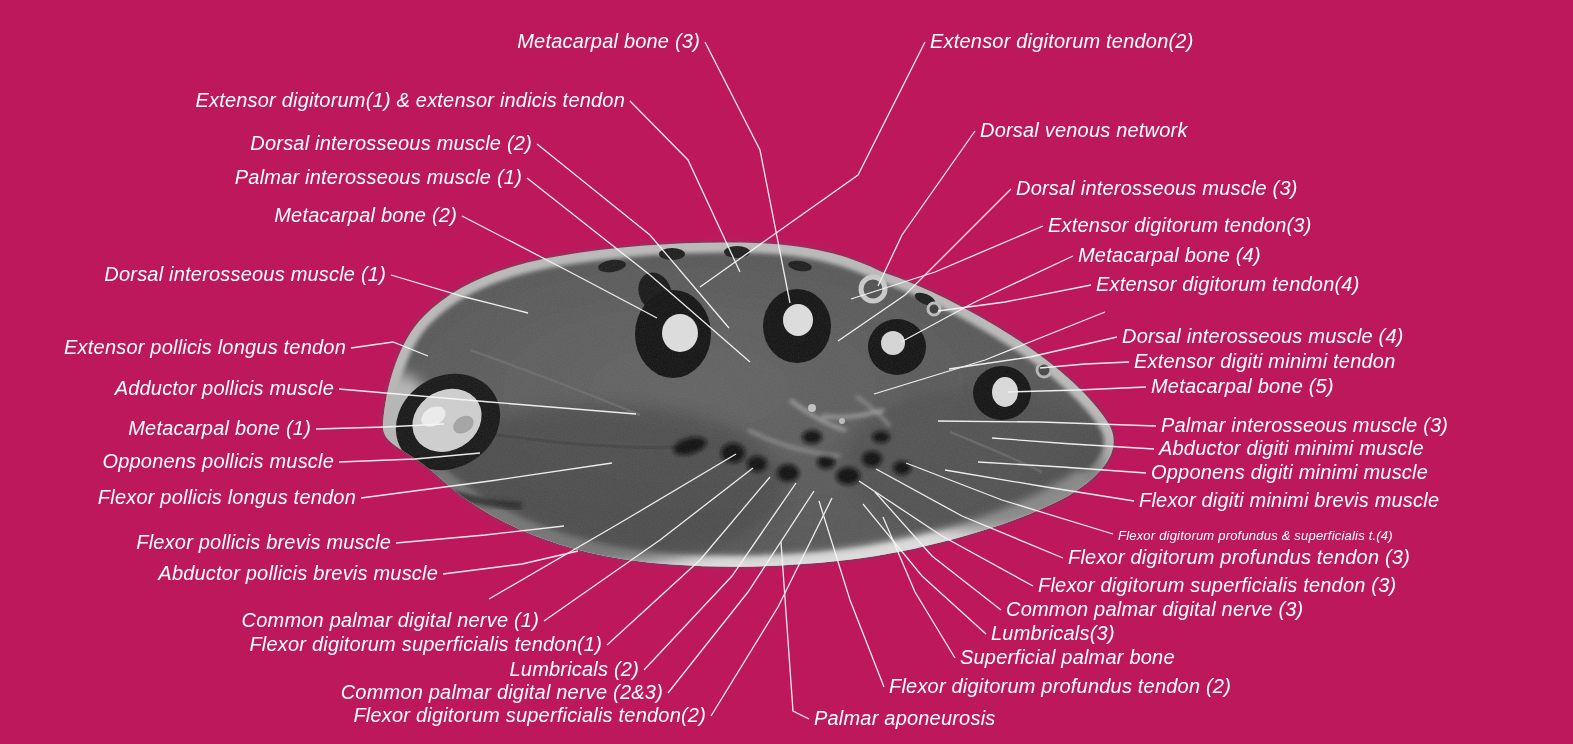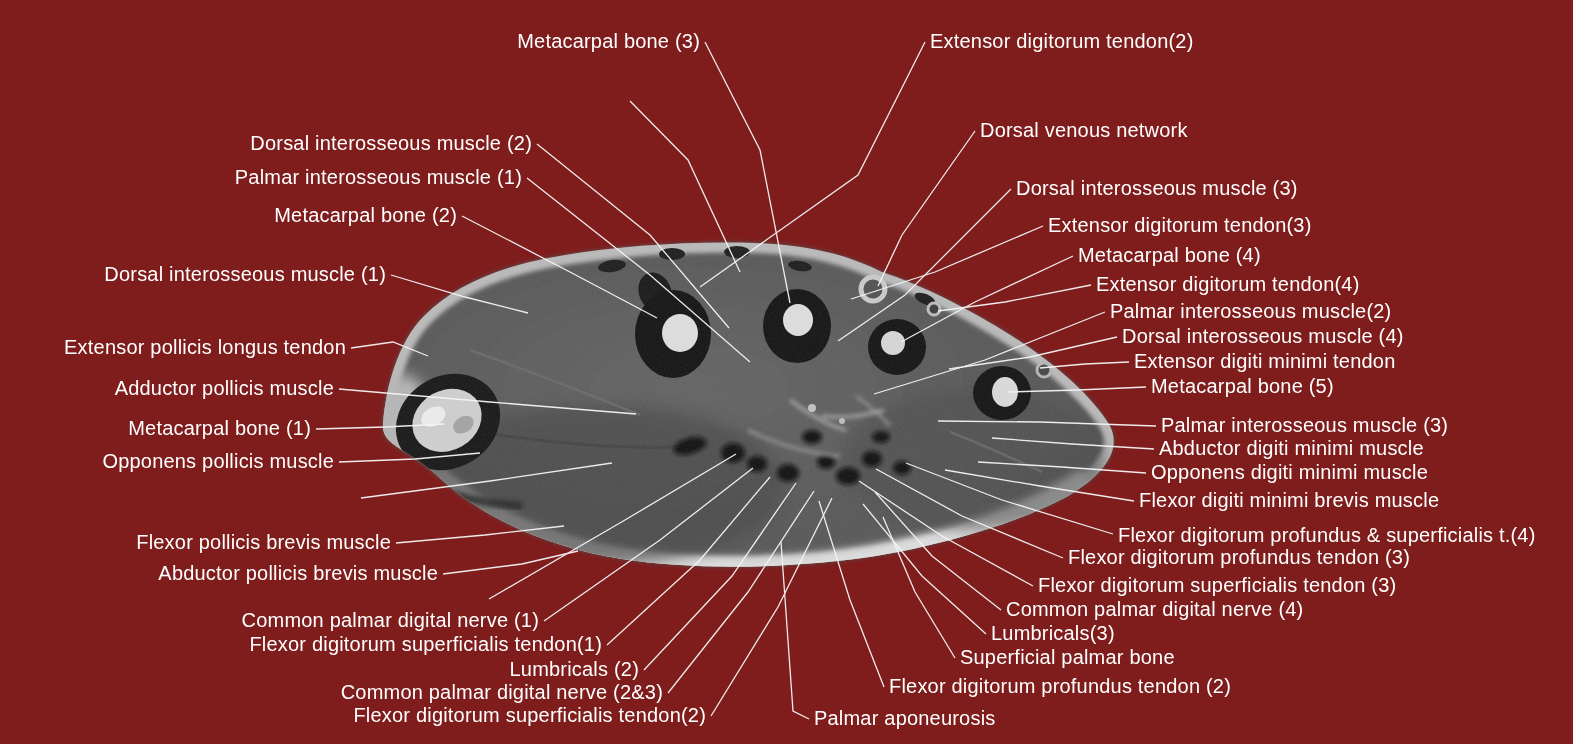--- a/index.html
+++ b/index.html
@@ -1,26 +1,27 @@
 <!DOCTYPE html>
 <html><head>
 <meta charset="utf-8">
 <style>
   html,body{margin:0;padding:0;background:#000;}
   .stage{
-    position:relative;width:1573px;height:744px;background:#7f1d1d;overflow:hidden;
+    position:relative;width:1573px;height:744px;background:#be185d;overflow:hidden;
     font-family:"Liberation Sans", sans-serif;
+    font-style:italic;
   }
   .stage svg{position:absolute;left:0;top:0;}
   .lbl{
     position:absolute;color:#ffffff;font-size:20px;line-height:23px;
     white-space:nowrap;letter-spacing:.2px;
   }
   .lbl.r{transform:translateX(-100%);}
-  .lbl.sm{font-size:20px;}
+  .lbl.sm{font-size:13px;}
 </style>
 </head>
 <body>
 
 <div class="stage">
 
   <svg width="1573" height="744" viewBox="0 0 1573 744">
     <defs>
       <radialGradient id="muscleGrad" cx="0.42" cy="0.45" r="0.8">
         <stop offset="0" stop-color="#616161"></stop>
@@ -182,52 +183,53 @@
       <polyline points="1063,558 962,516 876,469"></polyline>
       <polyline points="1033,586 942,536 859,481"></polyline>
       <polyline points="1001,610 932,556 875,492"></polyline>
       <polyline points="986,634 922,576 863,504"></polyline>
       <polyline points="955,658 915,592 883,517"></polyline>
       <polyline points="884,687 850,600 819,501"></polyline>
     </g>
   </svg>
 
   <div class="lbl r" style="left:700px;top:30px">Metacarpal bone (3)</div>
+  <div class="lbl r" style="left:625px;top:89px">Extensor digitorum(1) &amp; extensor indicis tendon</div>
   <div class="lbl r" style="left:532px;top:132px">Dorsal interosseous muscle (2)</div>
   <div class="lbl r" style="left:522px;top:166px">Palmar interosseous muscle (1)</div>
   <div class="lbl r" style="left:457px;top:204px">Metacarpal bone (2)</div>
   <div class="lbl r" style="left:386px;top:263px">Dorsal interosseous muscle (1)</div>
   <div class="lbl r" style="left:346px;top:336px">Extensor pollicis longus tendon</div>
   <div class="lbl r" style="left:334px;top:377px">Adductor pollicis muscle</div>
   <div class="lbl r" style="left:311px;top:417px">Metacarpal bone (1)</div>
   <div class="lbl r" style="left:334px;top:450px">Opponens pollicis muscle</div>
+  <div class="lbl r" style="left:356px;top:486px">Flexor pollicis longus tendon</div>
   <div class="lbl r" style="left:438px;top:562px">Abductor pollicis brevis muscle</div>
   <div class="lbl r" style="left:391px;top:531px">Flexor pollicis brevis muscle</div>
   <div class="lbl r" style="left:539px;top:609px">Common palmar digital nerve (1)</div>
   <div class="lbl r" style="left:602px;top:633px">Flexor digitorum superficialis tendon(1)</div>
   <div class="lbl r" style="left:639px;top:658px">Lumbricals (2)</div>
   <div class="lbl r" style="left:663px;top:681px">Common palmar digital nerve (2&amp;3)</div>
   <div class="lbl r" style="left:706px;top:704px">Flexor digitorum superficialis tendon(2)</div>
   <div class="lbl" style="left:814px;top:707px">Palmar aponeurosis</div>
 
   <div class="lbl" style="left:930px;top:30px">Extensor digitorum tendon(2)</div>
   <div class="lbl" style="left:980px;top:119px">Dorsal venous network</div>
   <div class="lbl" style="left:1016px;top:177px">Dorsal interosseous muscle (3)</div>
   <div class="lbl" style="left:1048px;top:214px">Extensor digitorum tendon(3)</div>
   <div class="lbl" style="left:1078px;top:244px">Metacarpal bone (4)</div>
   <div class="lbl" style="left:1096px;top:273px">Extensor digitorum tendon(4)</div>
-  <div class="lbl" style="left:1110px;top:300px">Palmar interosseous muscle(2)</div>
   <div class="lbl" style="left:1122px;top:325px">Dorsal interosseous muscle (4)</div>
   <div class="lbl" style="left:1134px;top:350px">Extensor digiti minimi tendon</div>
   <div class="lbl" style="left:1151px;top:375px">Metacarpal bone (5)</div>
   <div class="lbl" style="left:1161px;top:414px">Palmar interosseous muscle (3)</div>
   <div class="lbl" style="left:1159px;top:437px">Abductor digiti minimi muscle</div>
   <div class="lbl" style="left:1151px;top:461px">Opponens digiti minimi muscle</div>
   <div class="lbl" style="left:1139px;top:489px">Flexor digiti minimi brevis muscle</div>
   <div class="lbl sm" style="left:1118px;top:524px">Flexor digitorum profundus &amp; superficialis t.(4)</div>
   <div class="lbl" style="left:1068px;top:546px">Flexor digitorum profundus tendon (3)</div>
   <div class="lbl" style="left:1038px;top:574px">Flexor digitorum superficialis tendon (3)</div>
-  <div class="lbl" style="left:1006px;top:598px">Common palmar digital nerve (4)</div>
+  <div class="lbl" style="left:1006px;top:598px">Common palmar digital nerve (3)</div>
   <div class="lbl" style="left:991px;top:622px">Lumbricals(3)</div>
   <div class="lbl" style="left:960px;top:646px">Superficial palmar bone</div>
   <div class="lbl" style="left:889px;top:675px">Flexor digitorum profundus tendon (2)</div>
 
 </div>
 
 </body></html>

